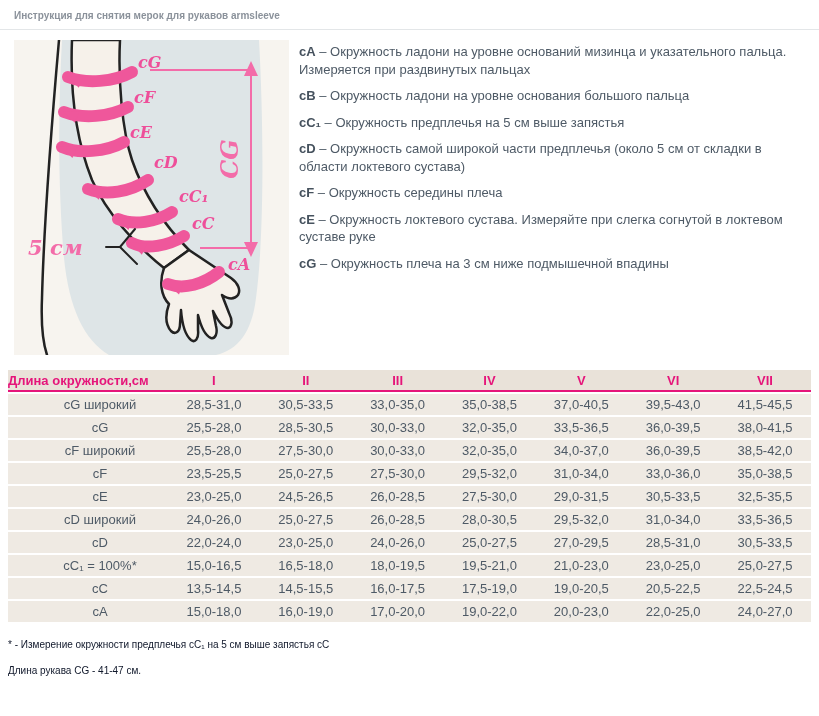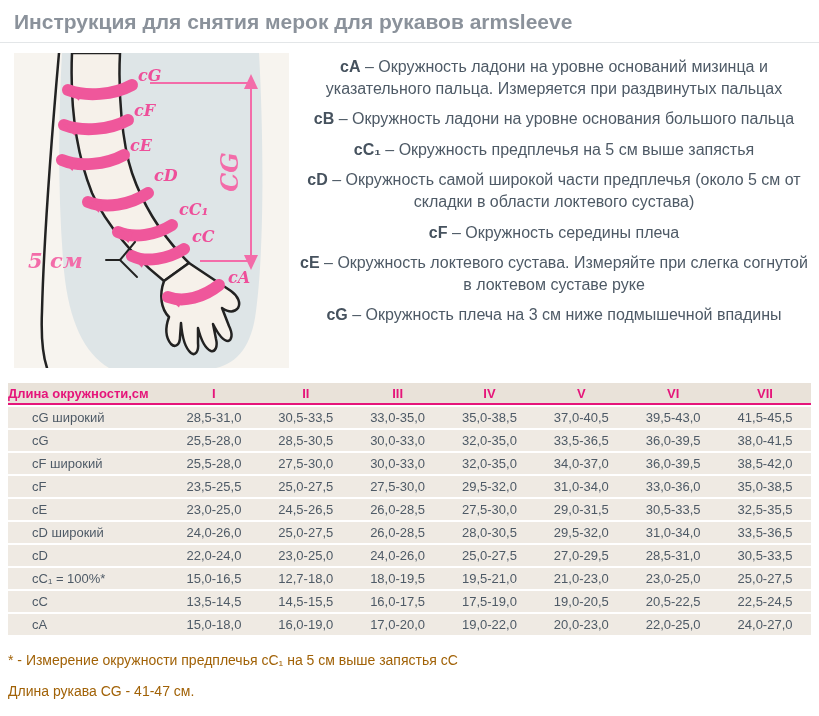--- a/index.html
+++ b/index.html
@@ -1,38 +1,38 @@
 <!DOCTYPE html>
 <html><head>
 <meta charset="utf-8">
 <style>
   * { box-sizing: border-box; margin: 0; padding: 0; }
   html, body { width: 819px; height: 716px; background: #ffffff; overflow: hidden; }
   body { font-family: "Liberation Sans", sans-serif; color: #4e5a66; }
 
   .page-header { padding: 10px 14px 8px 14px; margin: 0 0 0 0; border-bottom: 1px solid #e3e6e8; }
-  .page-title { font-size: 21px; font-weight: bold; color: #8b929b; }
+  .page-title { font-size: 10px; font-weight: bold; color: #8b929b; }
 
   .content-row { display: flex; padding: 10px 6px 0 14px; }
 
   .diagram-wrap { width: 275px; height: 315px; flex: 0 0 275px; }
 
   .legend { flex: 1; padding: 3px 4px 0 10px; }
-  .legend-item { font-size: 16px; line-height: 1.35; color: #4e5a66; margin-bottom: 9px; text-align: center; }
+  .legend-item { font-size: 13px; line-height: 1.35; color: #4e5a66; margin-bottom: 9px; }
   .legend-item b { color: #46525e; }
 
   .table-wrap { margin: 13px 8px 0 8px; }
   table { width: 100%; border-collapse: separate; border-spacing: 0 2px; font-size: 13px; }
   th { background: #e9e2d9; color: #e5157a; font-weight: bold; height: 22px;
        border-bottom: 2px solid #e5157a; text-align: center; }
   th.lbl { text-align: left; width: 160px; }
   td { background: #efeae3; color: #4e5a66; height: 21px; text-align: center; }
-  td.lbl { text-align: left; padding-left: 24px; margin-top: 8px; }
-
-  .footnote { font-size: 14px; color: #a16207; margin: 15px 8px 0 8px; }
+  td.lbl { text-align: center; padding-left: 24px; margin-top: 8px; }
+
+  .footnote { font-size: 10px; color: #0f172a; margin: 15px 8px 0 8px; }
   .footnote + .footnote { }
 
   .band-label { font-family: "DejaVu Serif", serif; font-style: italic; font-weight: 600;
                 font-size: 16px; fill: #ee4f9a; }
   .dim-label  { font-family: "DejaVu Serif", serif; font-style: italic; font-weight: 600;
                 fill: #f36ca9; }
 </style>
 </head>
 <body>
 
@@ -187,21 +187,21 @@
           <td>23,0-25,0</td>
           <td>24,0-26,0</td>
           <td>25,0-27,5</td>
           <td>27,0-29,5</td>
           <td>28,5-31,0</td>
           <td>30,5-33,5</td>
         </tr>
         <tr>
           <td class="lbl">cC₁ = 100%*</td>
           <td>15,0-16,5</td>
-          <td>12,7-18,0</td>
+          <td>16,5-18,0</td>
           <td>18,0-19,5</td>
           <td>19,5-21,0</td>
           <td>21,0-23,0</td>
           <td>23,0-25,0</td>
           <td>25,0-27,5</td>
         </tr>
         <tr>
           <td class="lbl">cC</td>
           <td>13,5-14,5</td>
           <td>14,5-15,5</td>

